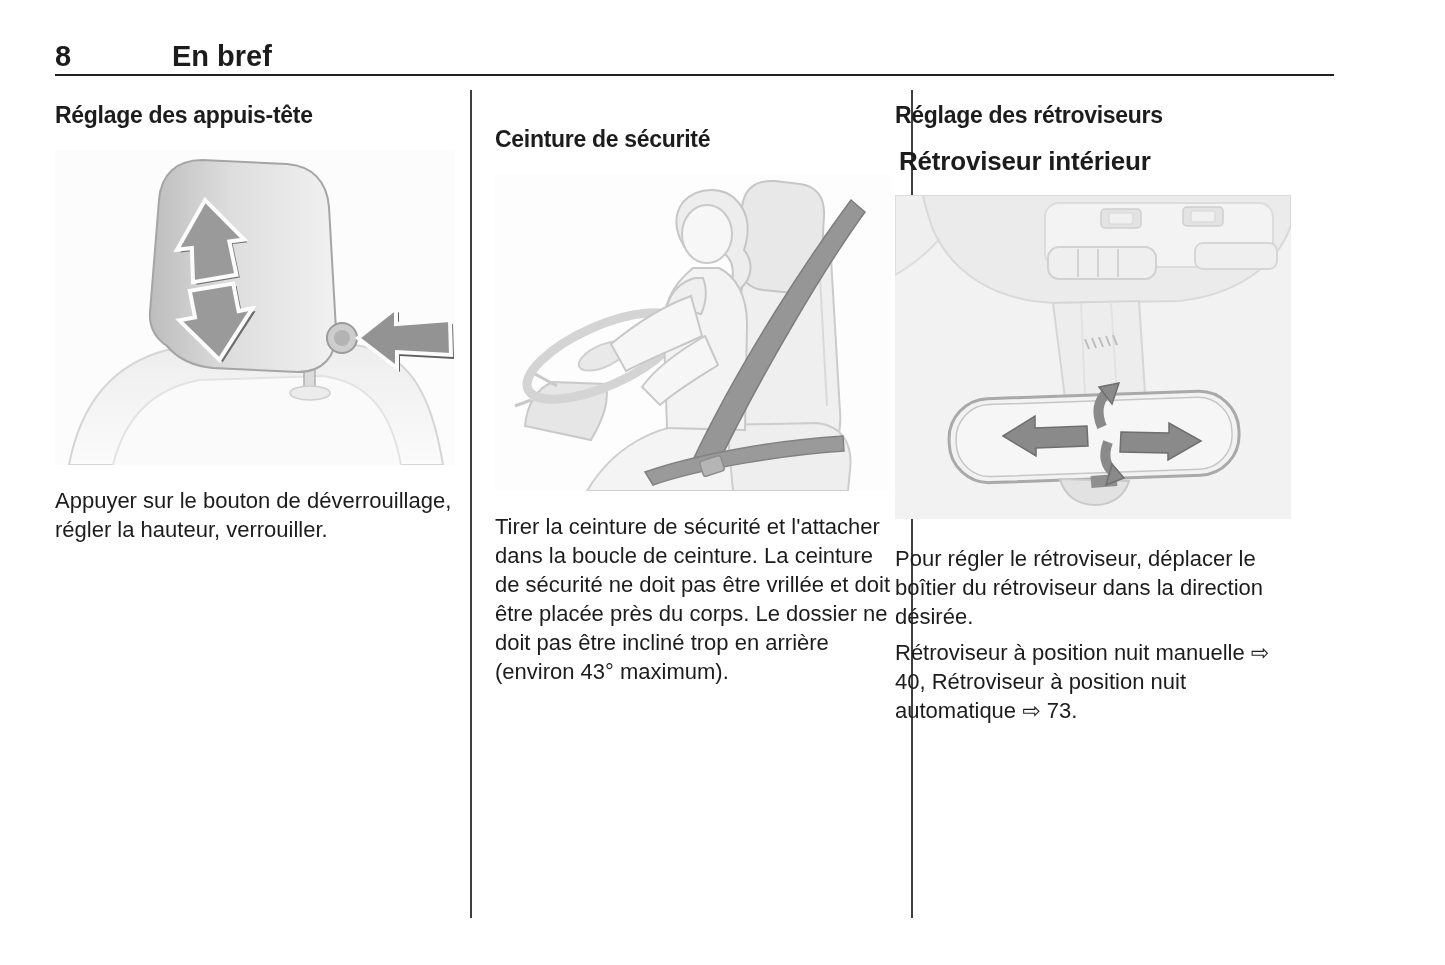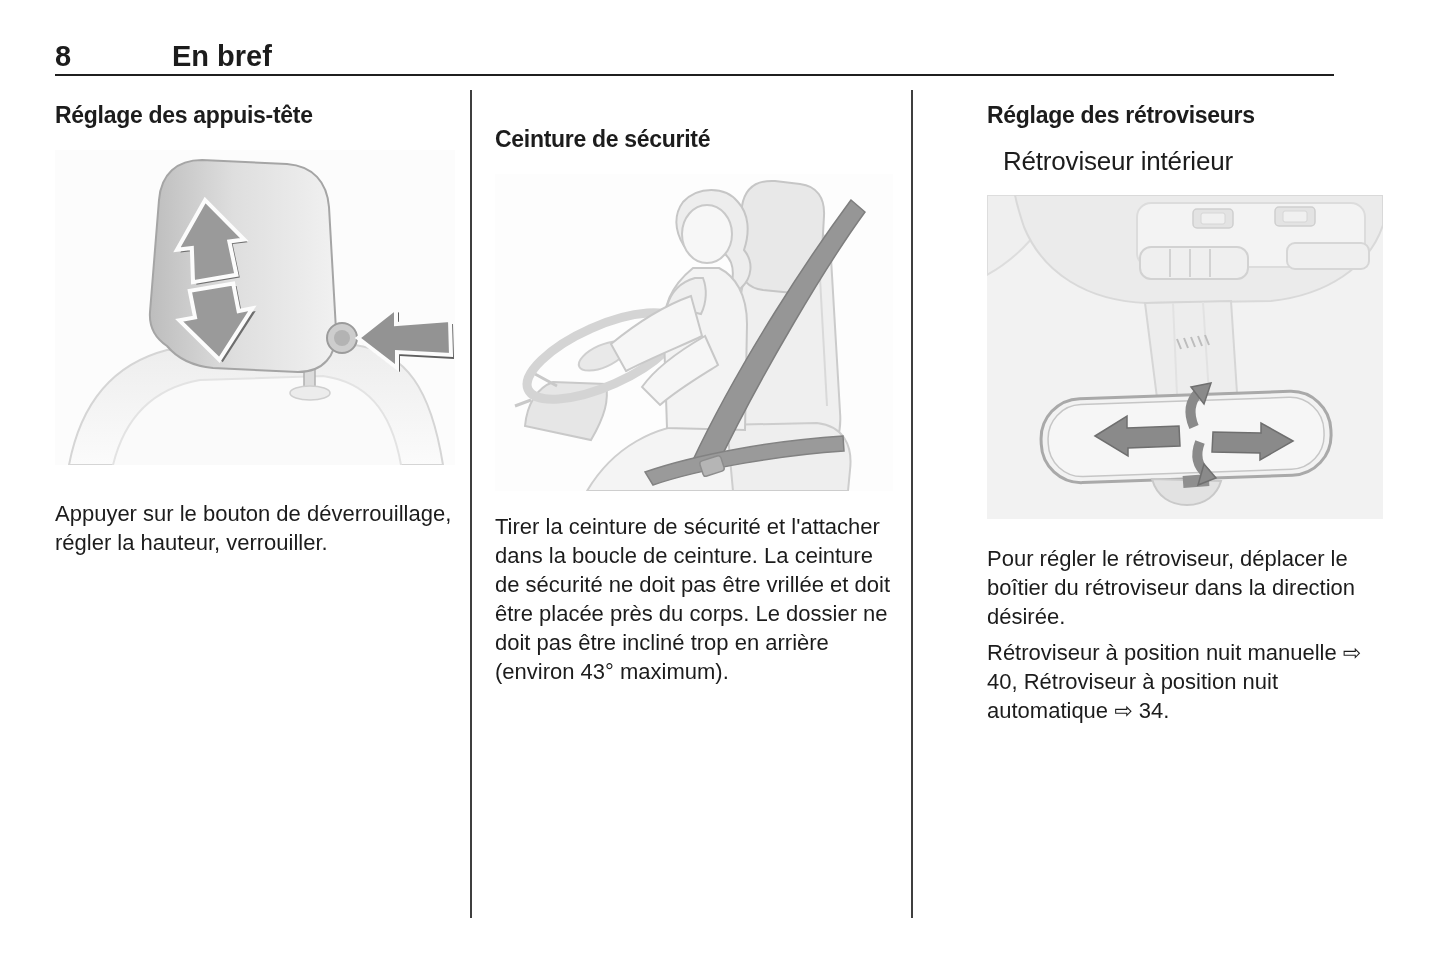--- a/index.html
+++ b/index.html
@@ -10,30 +10,30 @@
   }
   .pagenum{position:absolute;left:55px;top:40px;font-size:29px;font-weight:bold;}
   .chapter{position:absolute;left:172px;top:40px;font-size:29px;font-weight:bold;}
   .rule{position:absolute;left:55px;top:74px;width:1279px;height:2px;background:#1f1f1f;}
   .divider{position:absolute;top:90px;height:828px;width:2px;background:#3f3f3f;}
   .d1{left:470px;}
   .d2{left:911px;}
   .col{position:absolute;top:96px;}
   .col1{left:55px;width:400px;}
   .col2{left:495px;width:398px;margin-top:24px;}
-  .col3{left:987px;width:398px;}
+  .col3{left:895px;width:398px;}
   h2.sec-title{margin:0;font-size:23px;line-height:38px;font-weight:bold;letter-spacing:-0.3px;}
-  h3.sub-title{margin:12px 0 0 16px;font-size:26px;line-height:30px;font-weight:normal;letter-spacing:-0.2px;}
+  h3.sub-title{margin:12px 0 0 4px;font-size:26px;line-height:30px;font-weight:bold;letter-spacing:-0.2px;}
   figure{margin:0;padding:0;}
   .fig{display:block;}
   .fig1{margin-top:16px;width:400px;height:315px;background:#fcfcfc;}
   .fig2{margin-top:16px;width:398px;height:317px;background:#fdfdfd;}
   .fig3{margin-top:19px;width:396px;height:324px;background:#f2f2f2;}
   .body-text p{margin:0 0 7px 0;font-size:22px;line-height:29px;}
-  .col1 .body-text{margin-top:34px;}
+  .col1 .body-text{margin-top:21px;}
   .col2 .body-text{margin-top:21px;}
   .col3 .body-text{margin-top:25px;}
 </style>
 </head>
 <body>
 
 <span class="pagenum">8</span>
 <span class="chapter">En bref</span>
 <div class="rule"></div>
 
@@ -180,15 +180,15 @@
       </g>
       <g>
         <path d="M213,247 C208,260 210,271 220,279" fill="none" stroke="#8a8a8a" stroke-width="10"></path>
         <polygon points="211,290 229,283 217,269" fill="#8a8a8a" stroke="#6f6f6f" stroke-width="1.5"></polygon>
       </g>
     </svg>
   </figure>
 
   <div class="body-text">
     <p>Pour régler le rétroviseur, déplacer le boîtier du rétroviseur dans la direction désirée.</p>
-    <p>Rétroviseur à position nuit manuelle ⇨ 40, Rétroviseur à position nuit automatique ⇨ 34.</p>
+    <p>Rétroviseur à position nuit manuelle ⇨ 40, Rétroviseur à position nuit automatique ⇨ 73.</p>
   </div>
 </section>
 
 </body></html>

